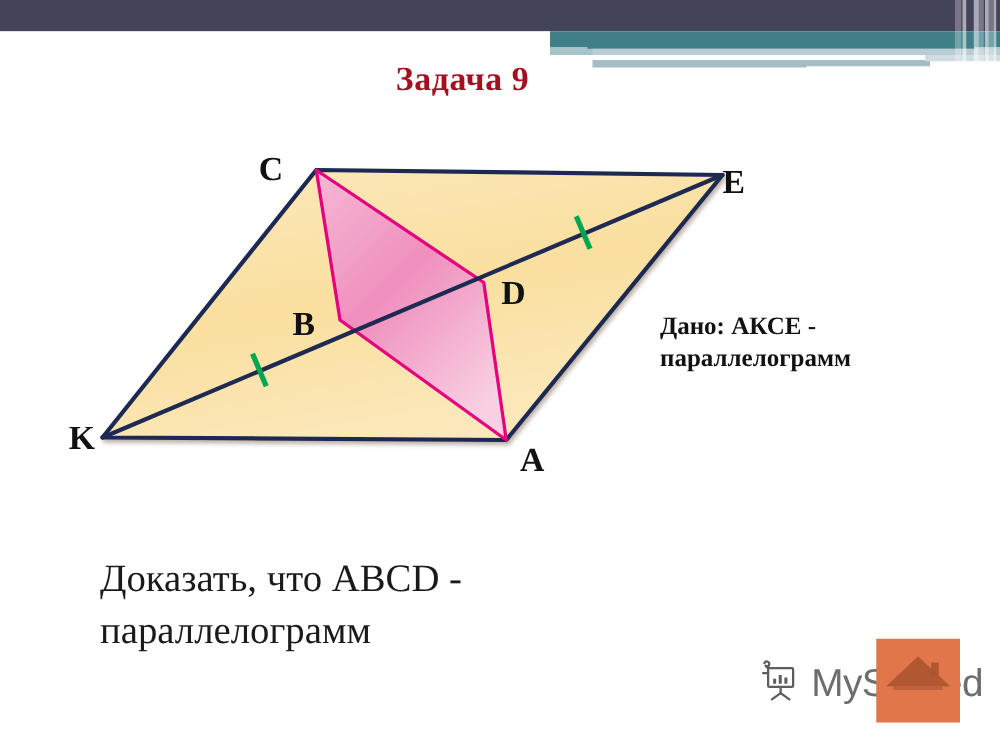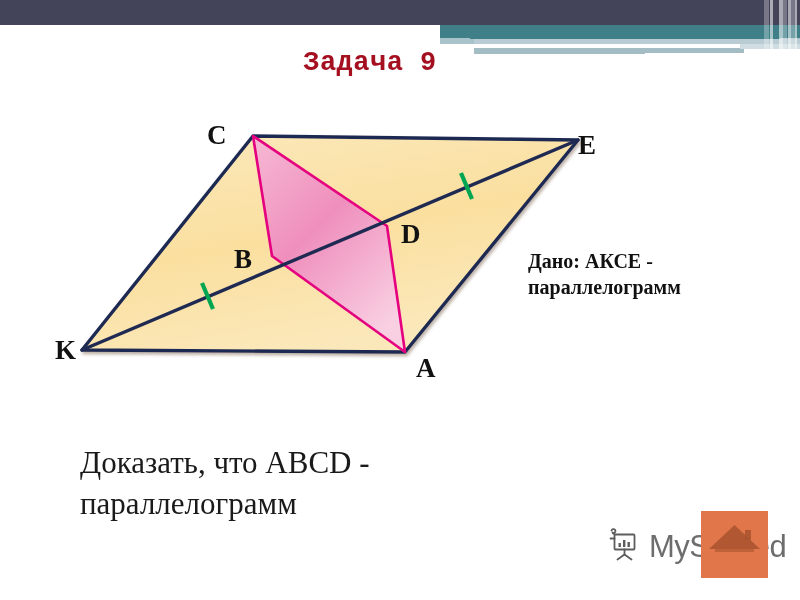--- a/index.html
+++ b/index.html
@@ -106,21 +106,21 @@
   .vsp1 { left: 764px; width: 5px; }
   .vsp2 { left: 783px; width: 4px; }
   .vsp3 { left: 791px; width: 4px; }
 
   
   #slide-title {
     position: absolute;
     left: 0; top: 48px;
     width: 740px;
     text-align: center;
-    font-family: Liberation Mono, monospace;
+    font-family: Liberation Serif, serif;
     font-weight: bold;
     font-size: 27px;
     color: #a51021;
     letter-spacing: 0.5px;
   }
 
   
   #figure-svg {
     position: absolute;
     left: 0; top: 95px;

